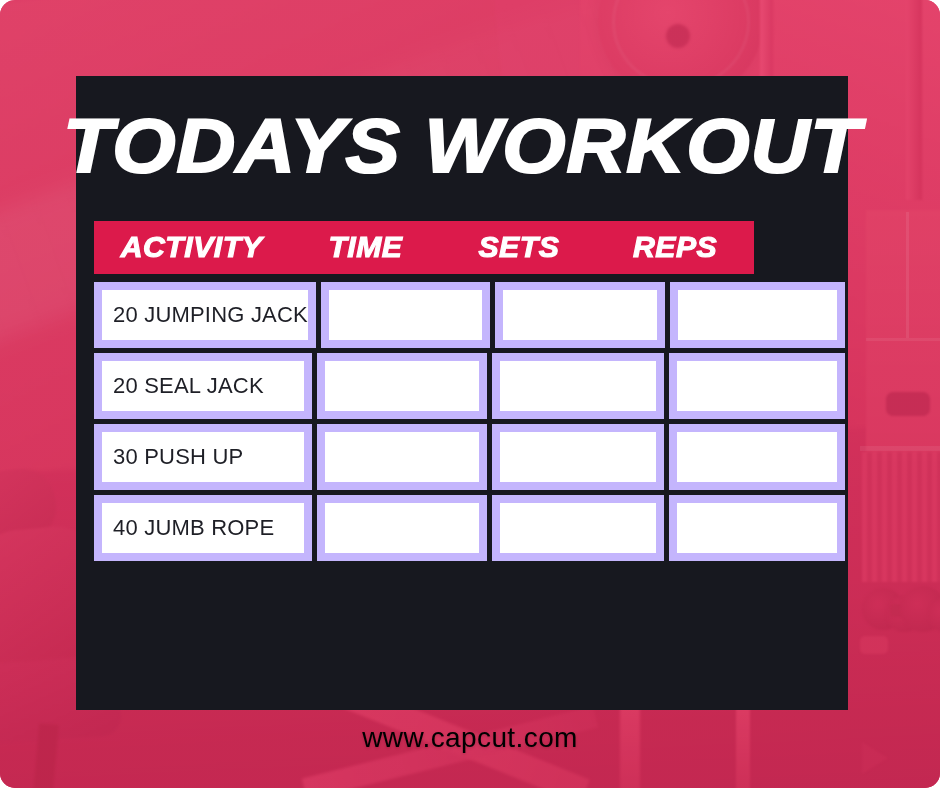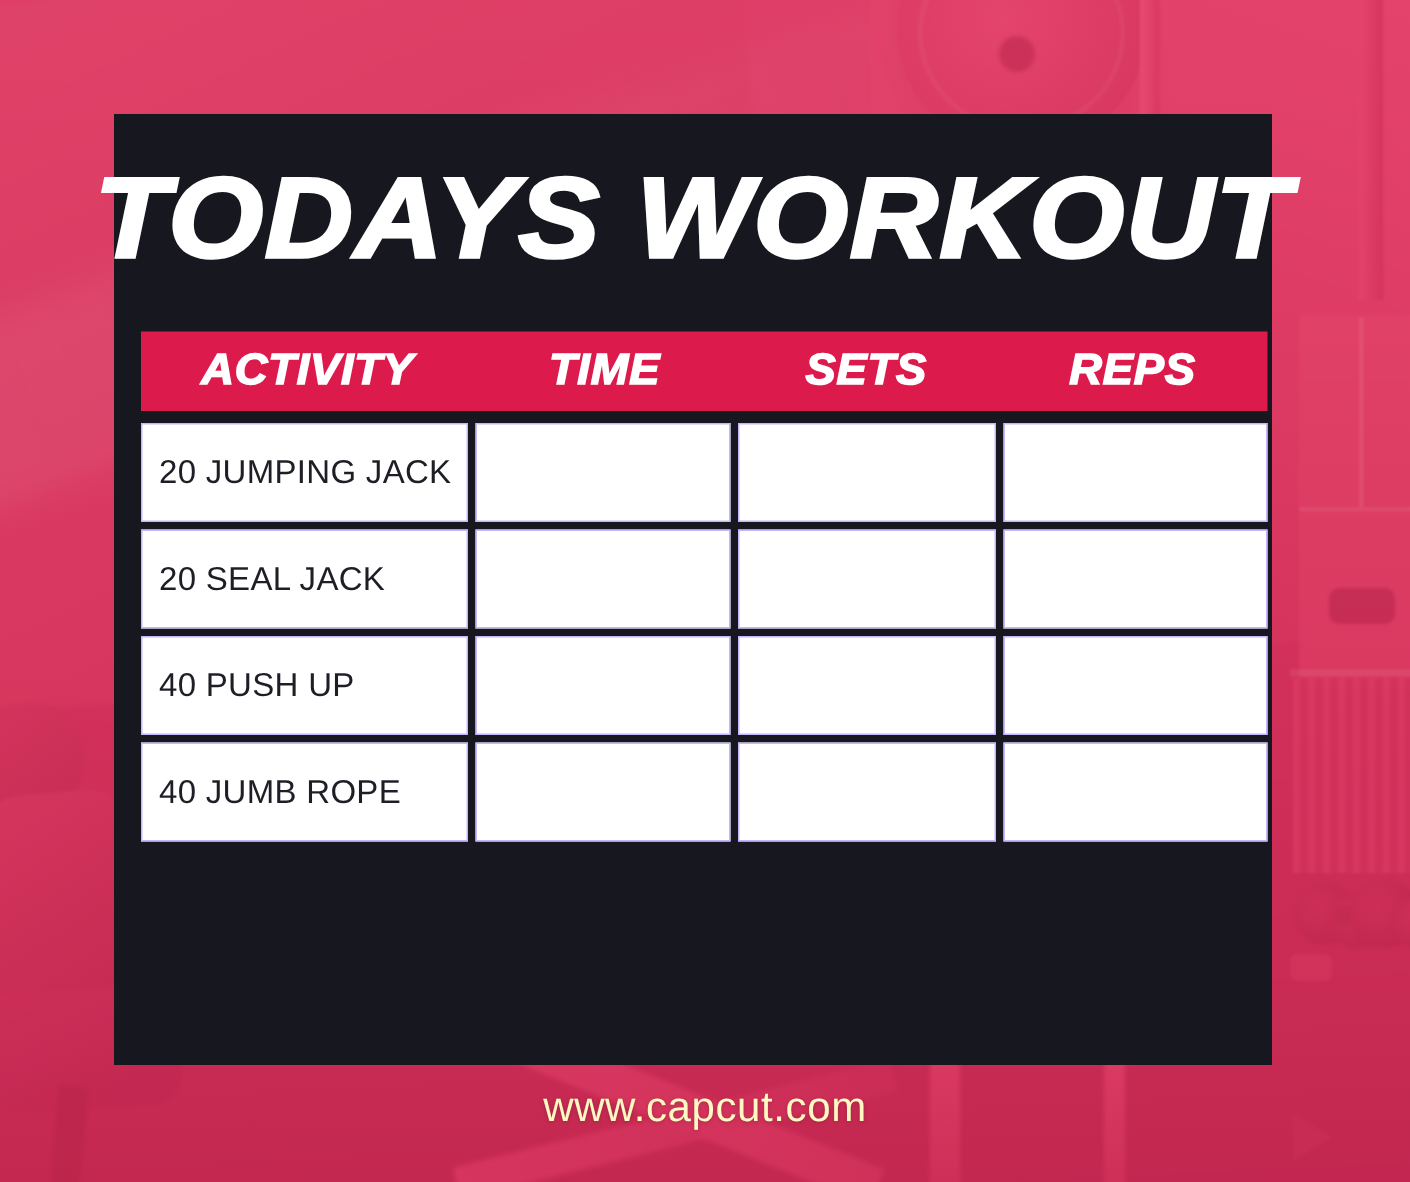--- a/index.html
+++ b/index.html
@@ -8,20 +8,21 @@
     width:940px; height:788px;
     overflow:hidden;
     font-family:"Liberation Sans", sans-serif;
   }
 
   #poster {
     position:relative;
     width:940px; height:788px;
     background:#DE3E67;
     overflow:hidden;
+    border-radius:15px;
   }
 
   
   #bg { position:absolute; inset:0; overflow:hidden; }
 
   .bgshape { position:absolute; }
 
   
   .wall-left {
     left:-40px; top:-20px; width:560px; height:560px;
@@ -198,21 +199,21 @@
   }
 
   
   #table {
     position:absolute;
     left:18px; top:145px; width:751px;
   }
 
   #thead {
     display:flex;
-    width:751px; height:53px;
+    width:660px; height:53px;
     background:#DC1A4B;
   }
   .th {
     display:flex; align-items:center; justify-content:center;
     color:#FFFFFF;
     font-size:29px;
     font-weight:700;
     font-style:italic;
     letter-spacing:.5px;
     transform:scaleX(1.04);
@@ -225,42 +226,42 @@
   .th.c-sets     { width:175px; }
   .th.c-reps     { width:180px; }
 
   #tbody { margin-top:8px; }
 
   .row { display:flex; height:66px; margin-bottom:0; }
   .row + .row { margin-top:5px;text-align:right; }
 
   .cell {
     background:#FFFFFF;
-    border:1px solid #c4b5fd;
+    border:8px solid #c4b5fd;
     display:flex; align-items:center;
   }
   .cell.c-activity { width:222px; padding-left:11px; }
   .cell.c-time     { width:174px; margin-left:5px; }
   .cell.c-sets     { width:175px; margin-left:5px; }
   .cell.c-reps     { width:180px; margin-left:5px; }
 
   .cell-label {
     color:#1E1F26;
     font-size:22px;
     font-weight:400;
     letter-spacing:.2px;
     white-space:nowrap;
   }
 
   
   #footer {
     position:absolute;
     left:0; right:0; top:722px;
     text-align:center;
-    color:#fef9c3;
+    color:#000000;
     font-size:28px;
     font-weight:400;
     letter-spacing:.4px;
     z-index:6;
     text-shadow:0 1px 3px rgba(0,0,0,.18);
   }
 </style>
 </head>
 <body>
 
@@ -349,21 +350,21 @@
               <span class="cell-label"></span>
             </div>
           <div class="cell c-reps">
               <span class="cell-label"></span>
             </div>
         </div>
 
 
         <div class="row">
           <div class="cell c-activity">
-              <span class="cell-label">40 PUSH UP</span>
+              <span class="cell-label">30 PUSH UP</span>
             </div>
           <div class="cell c-time">
               <span class="cell-label"></span>
             </div>
           <div class="cell c-sets">
               <span class="cell-label"></span>
             </div>
           <div class="cell c-reps">
               <span class="cell-label"></span>
             </div>

